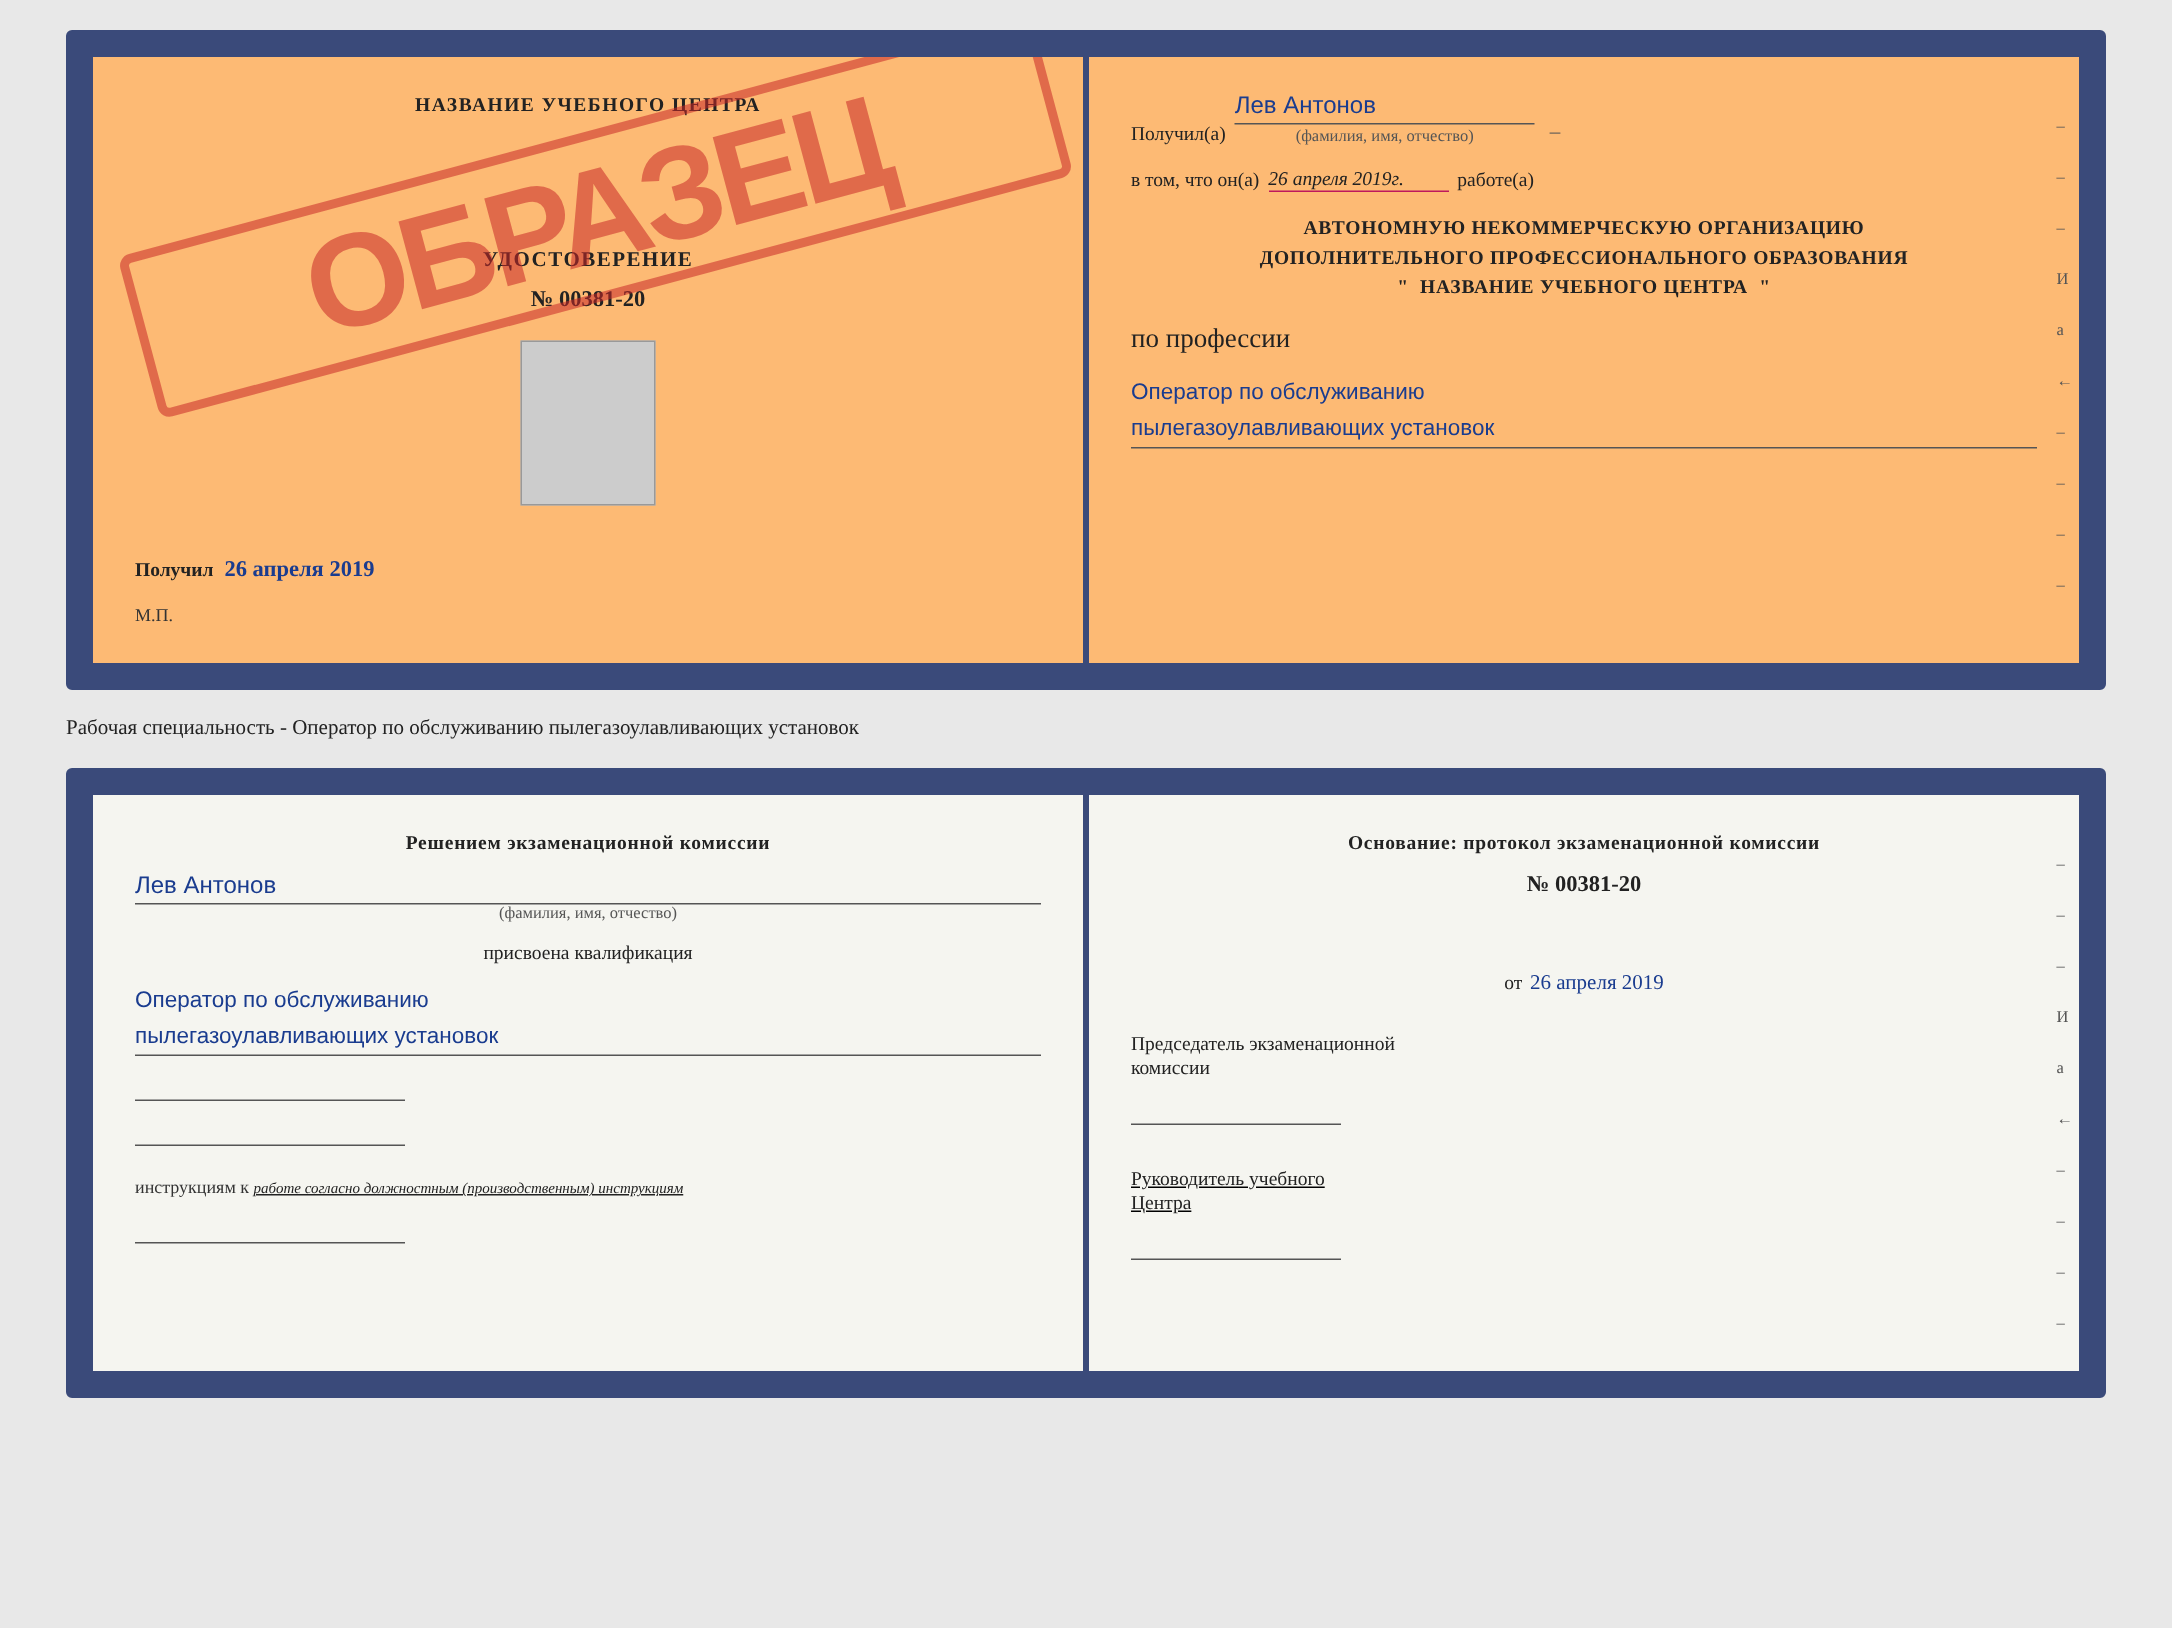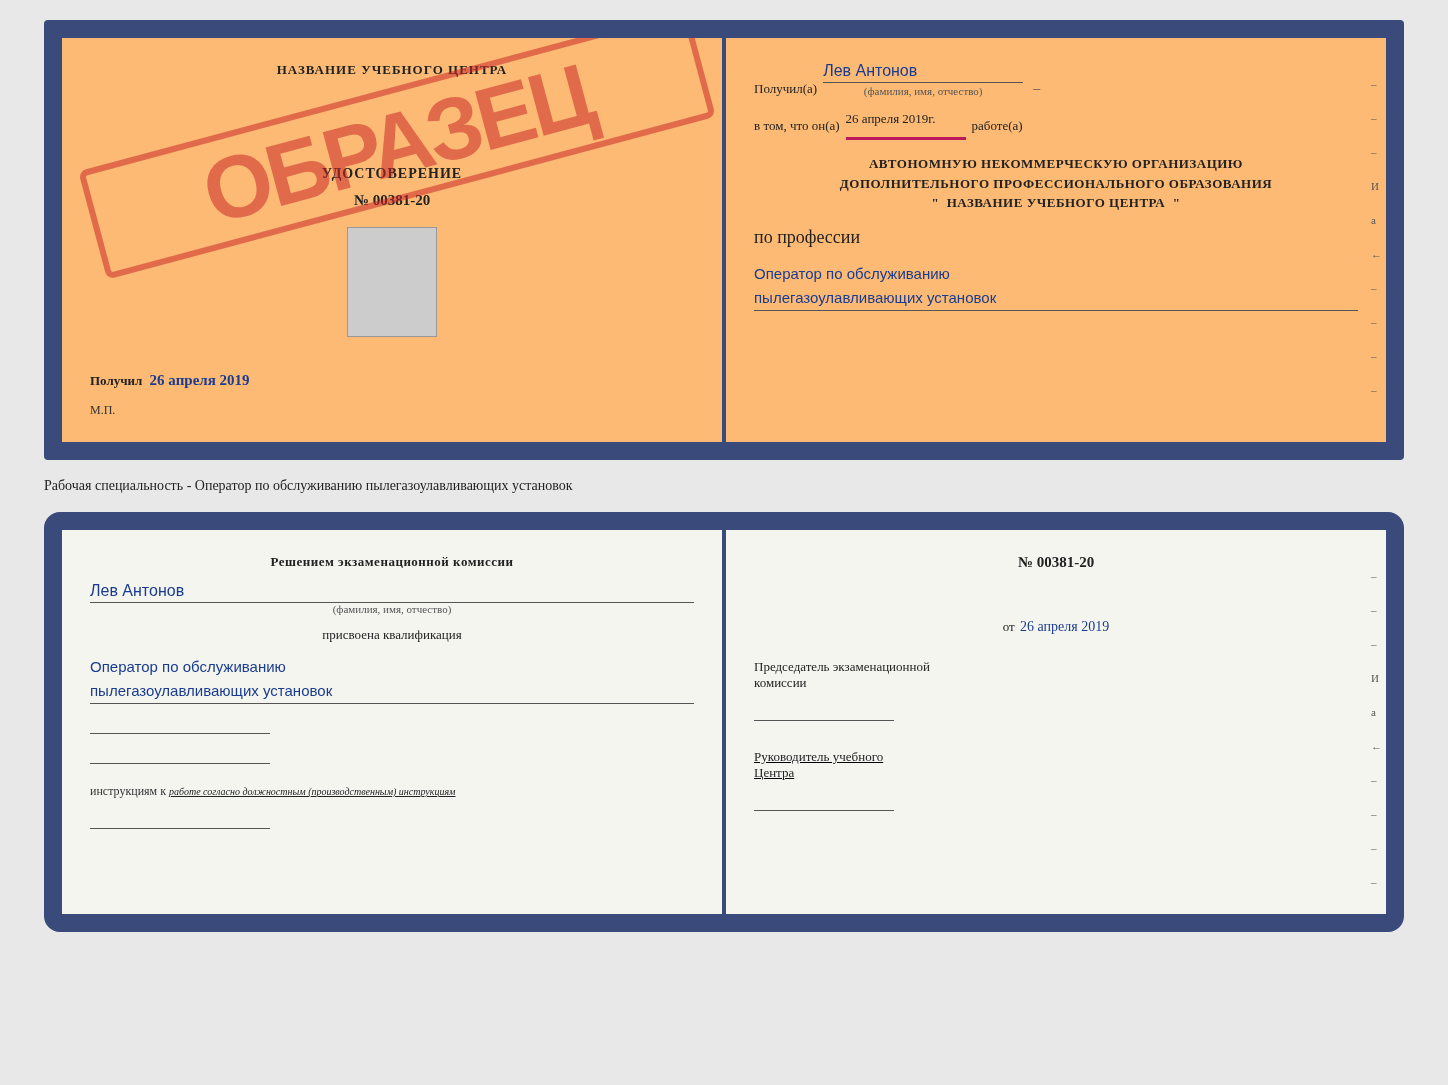--- a/index.html
+++ b/index.html
@@ -166,24 +166,25 @@
     .completed-line {
       font-size: 13px;
       color: #222;
       display: flex;
       align-items: center;
       gap: 6px;
       flex-wrap: wrap;
     }
 
     .completed-date {
-      font-size: 13px;
-      color: #222;
-      border-bottom: 3px solid #be185d;
-      padding-bottom: 10px;
+      font-style: italic;
+      font-size: 13px;
+      color: #222;
+      border-bottom: 1px solid #be185d;
+      padding-bottom: 0;
       min-width: 120px;
     }
 
     .org-block {
       font-size: 13px;
       color: #222;
       text-align: center;
       line-height: 1.5;
       font-weight: bold;
       letter-spacing: 0.5px;
@@ -215,21 +216,21 @@
       color: #222;
       text-align: left;
       width: 1360px;
     }
 
     
     .bottom-container {
       width: 1360px;
       background: #f5f5f0;
       border: 18px solid #3a4a7a;
-      border-radius: 16px;
+      border-radius: 4px;
       display: flex;
       position: relative;
       overflow: hidden;
       min-height: 420px;
     }
 
     .bottom-left, .bottom-right {
       flex: 1;
       padding: 24px 28px;
       display: flex;
@@ -442,20 +443,21 @@
         <span class="allowed-italic">работе согласно должностным (производственным) инструкциям</span>
       </div>
     </div>
 
     <div class="signature-line"></div>
   </div>
 
   <div class="bottom-divider"></div>
 
   <div class="bottom-right">
+    <div class="basis-heading">Основание: протокол экзаменационной комиссии</div>
 
     <div class="protocol-number">№ 00381-20</div>
 
     <div class="protocol-date">
       <span>от</span>
       <span style="font-family: 'Comic Sans MS', cursive; color: #1a3c8f; font-size:14px; margin-left:2px;">26 апреля 2019</span>
     </div>
 
     <div style="margin-top: 12px;">
       <div class="chairman-label">Председатель экзаменационной</div>

